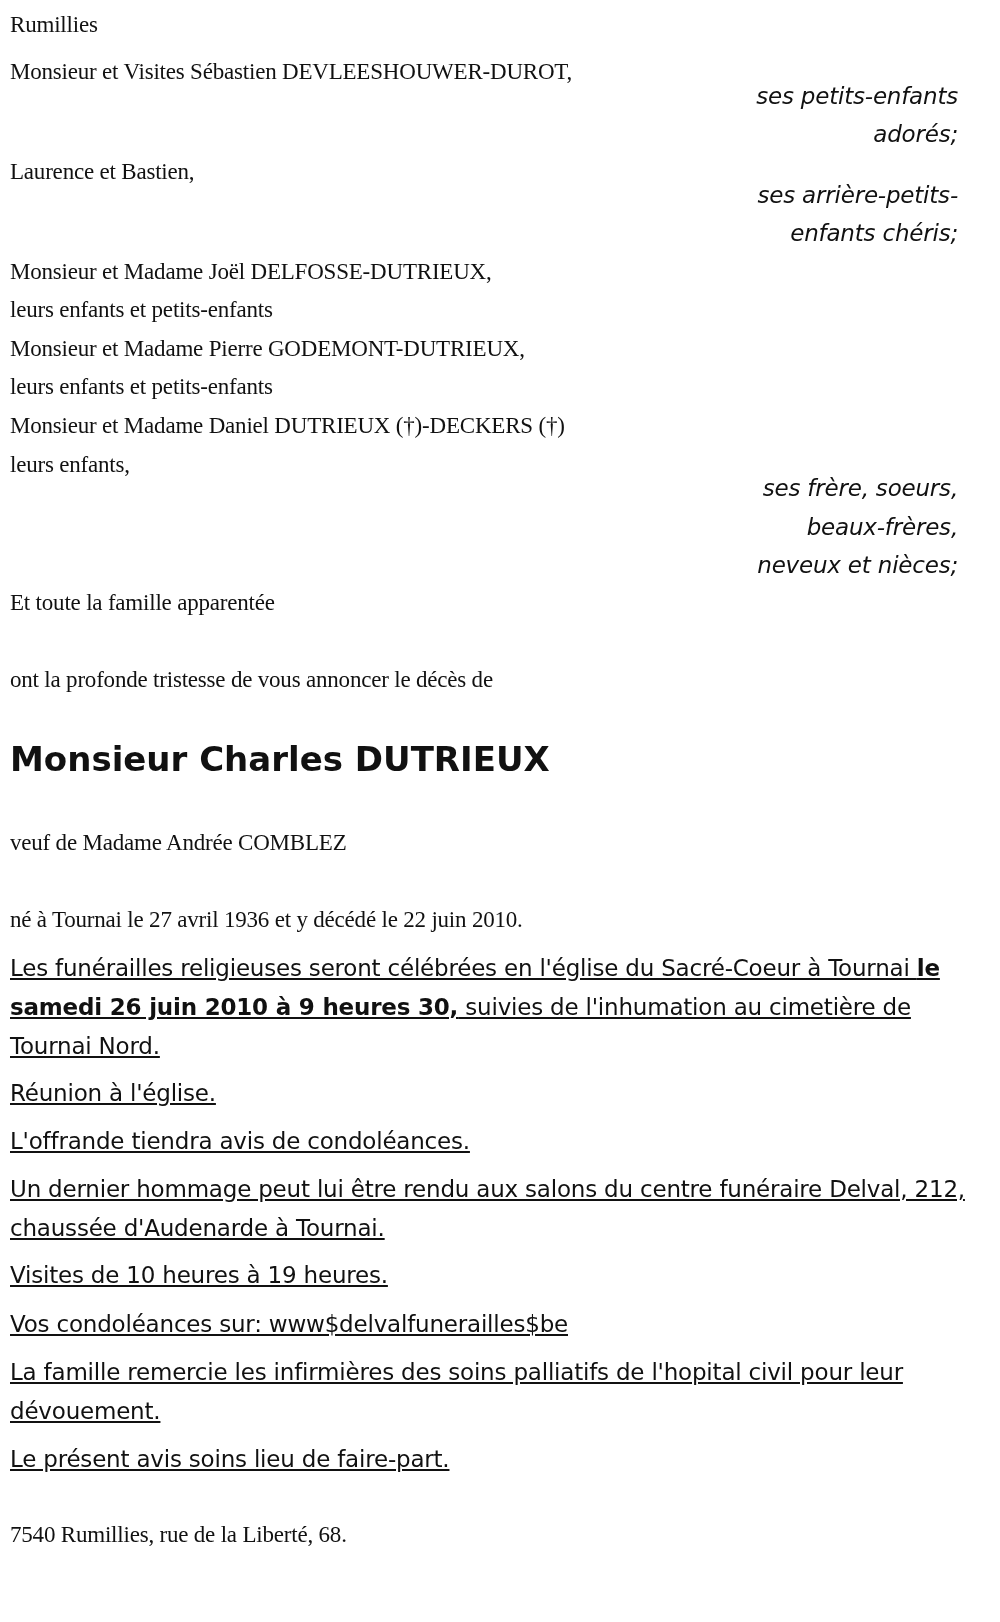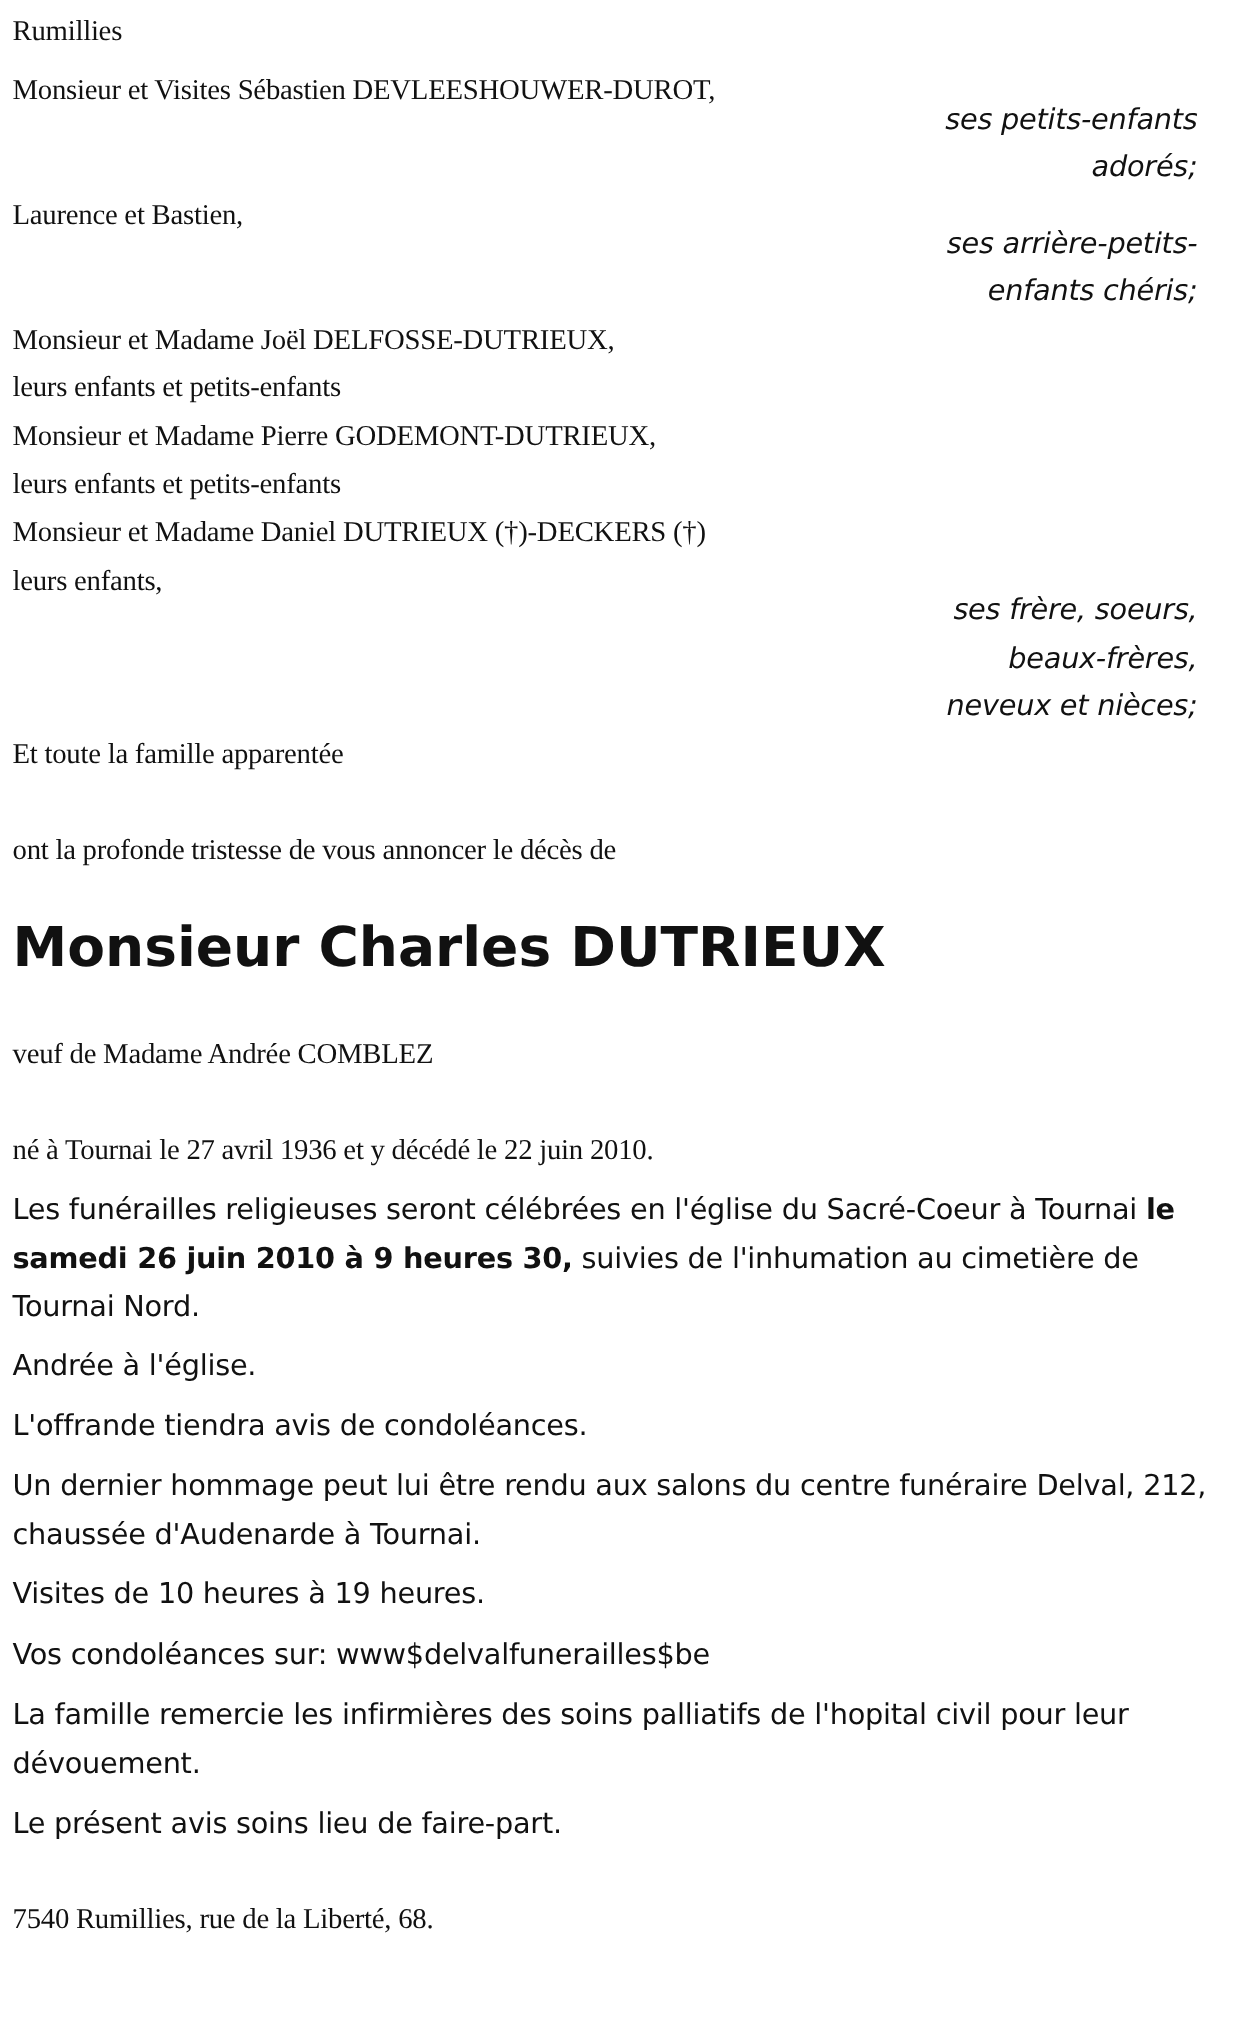--- a/index.html
+++ b/index.html
@@ -24,30 +24,31 @@
     position: absolute;
     right: 42px;
     font-style: italic;
     white-space: nowrap;
     line-height: 30px;
   }
   .heading {
     position: absolute;
     left: 10px;
     font-weight: bold;
-    font-size: 44px;
+    font-size: 34px;
     line-height: 42px;
     white-space: nowrap;
     letter-spacing: 0;
   }
   .para {
     position: absolute;
     left: 10px;
     width: 975px;
     line-height: 39px;
+    text-decoration: underline;
   }
   .bold { font-weight: bold; }
 </style>
 </head>
 <body>
 
 <div>
 
   <div class="line" style="top:10px">Rumillies</div>
 
@@ -75,21 +76,21 @@
   <div class="line" style="top:665px">ont la profonde tristesse de vous annoncer le décès de</div>
 
   <div class="heading" style="top:738px">Monsieur Charles DUTRIEUX</div>
 
   <div class="line" style="top:828px">veuf de Madame Andrée COMBLEZ</div>
 
   <div class="line" style="top:905px">né à Tournai le 27 avril 1936 et y décédé le 22 juin 2010.</div>
 
   <div class="para" style="top:949px"><span>Les funérailles religieuses seront célébrées en l'église du Sacré-Coeur à Tournai </span><span class="bold">le samedi 26 juin 2010 à 9 heures 30,</span><span> suivies de l'inhumation au cimetière de Tournai Nord.</span></div>
 
-  <div class="para" style="top:1074px">Andrée à l'église.</div>
+  <div class="para" style="top:1074px">Réunion à l'église.</div>
 
   <div class="para" style="top:1122px">L'offrande tiendra avis de condoléances.</div>
 
   <div class="para" style="top:1170px">Un dernier hommage peut lui être rendu aux salons du centre funéraire Delval, 212, chaussée d'Audenarde à Tournai.</div>
 
   <div class="para" style="top:1256px">Visites de 10 heures à 19 heures.</div>
 
   <div class="para" style="top:1305px">Vos condoléances sur: www$delvalfunerailles$be</div>
 
   <div class="para" style="top:1353px">La famille remercie les infirmières des soins palliatifs de l'hopital civil pour leur dévouement.</div>

